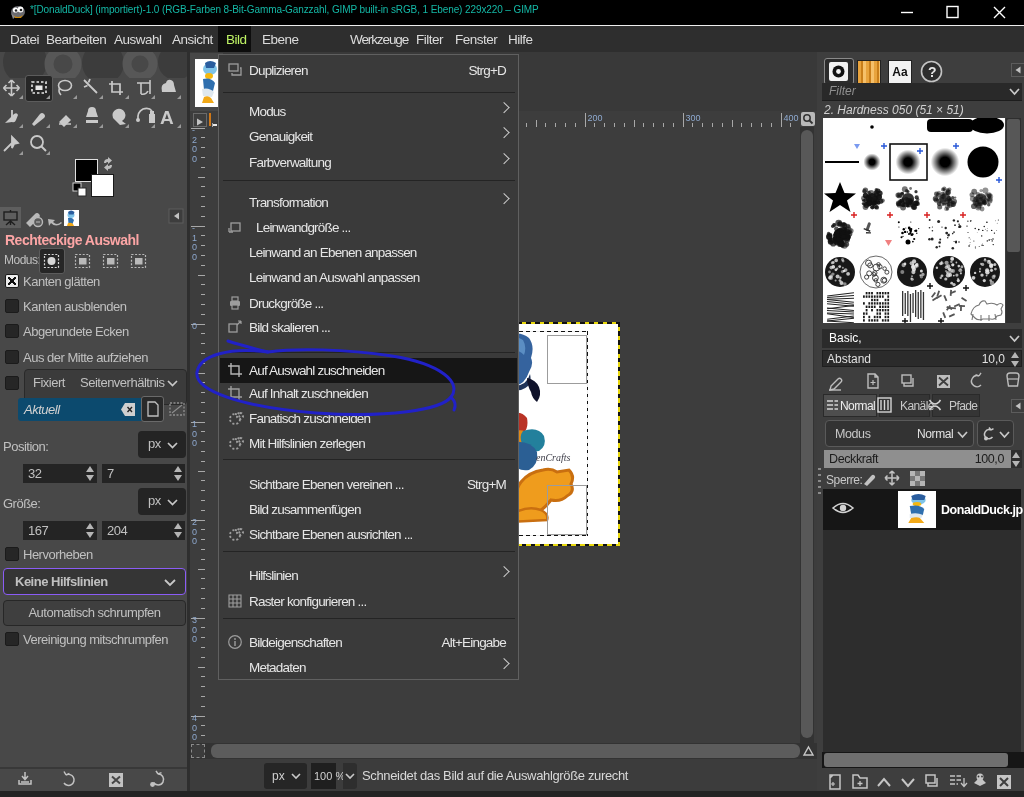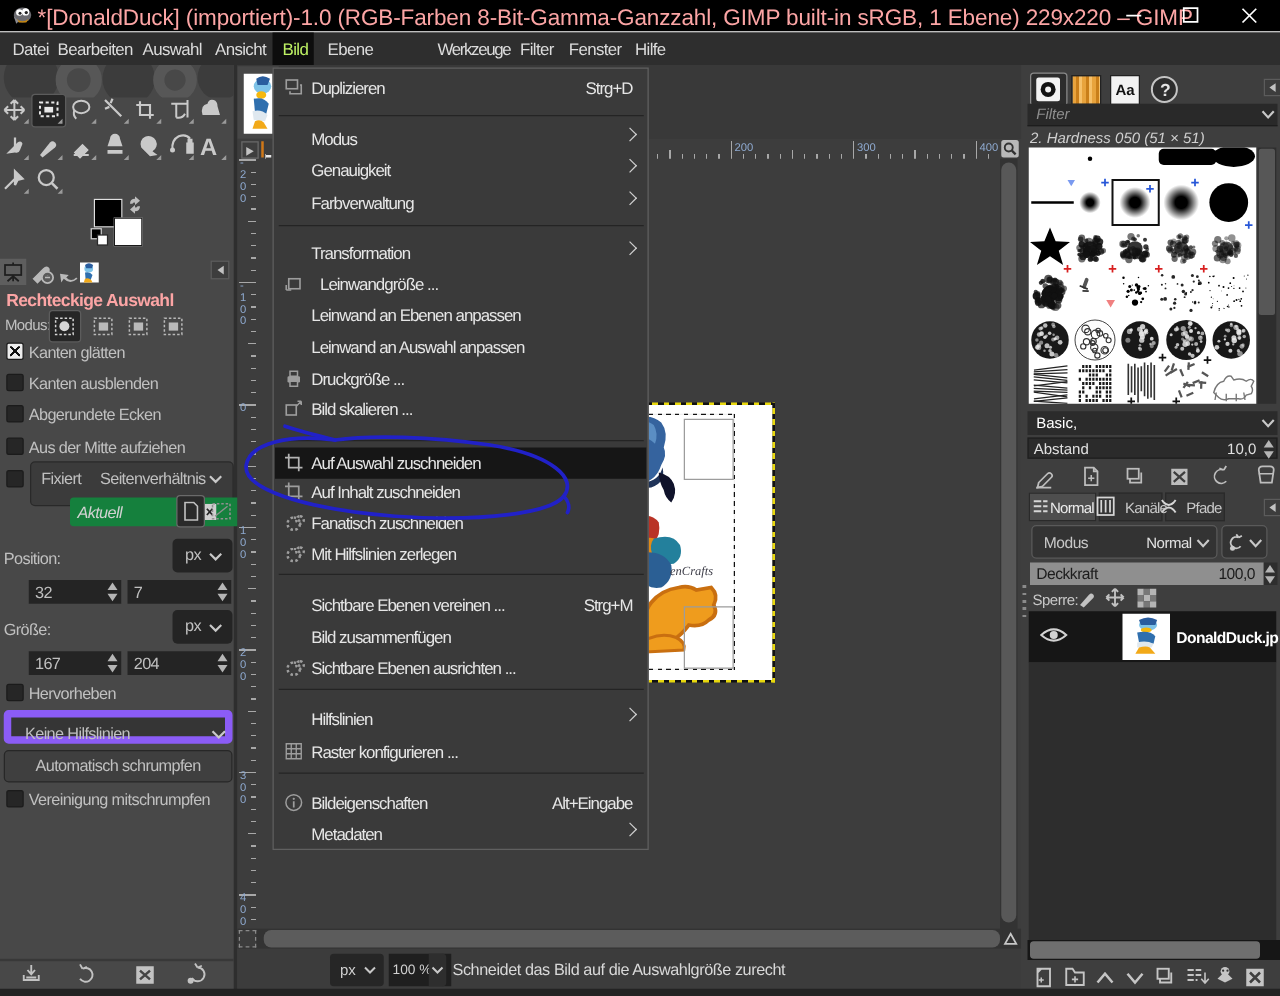--- a/index.html
+++ b/index.html
@@ -38,21 +38,21 @@
     <svg width="17" height="17" viewBox="0 0 17 17">
       <ellipse cx="8" cy="8" rx="7" ry="6" fill="#6b6b70"></ellipse>
       <circle cx="5.5" cy="6" r="2.6" fill="#fff"></circle>
         <circle cx="10.5" cy="5.5" r="2.9" fill="#fff"></circle>
       <circle cx="6" cy="6.5" r="1.2" fill="#222"></circle>
         <circle cx="11" cy="6" r="1.3" fill="#222"></circle>
       <path d="M3 11 Q8 15 13 11 L11 14 L5 14 Z" fill="#c8860a"></path>
       <path d="M1 9 L5 13 L3 15 Z" fill="#8a8a90"></path>
     </svg>
   </div>
-  <div class="txt" style="left:30px;top:4px;font-size:18px;letter-spacing:-0.1px;color:#fca5a5;">*[DonaldDuck] (importiert)-1.0 (RGB-Farben 8-Bit-Gamma-Ganzzahl, GIMP built-in sRGB, 1 Ebene) 229x220 – GIMP</div>
+  <div class="txt" style="left:30px;top:4px;font-size:10px;letter-spacing:-0.1px;color:#14b8a6;">*[DonaldDuck] (importiert)-1.0 (RGB-Farben 8-Bit-Gamma-Ganzzahl, GIMP built-in sRGB, 1 Ebene) 229x220 – GIMP</div>
 
   <svg class="abs" style="left:895px;top:0;" width="125" height="25" viewBox="0 0 125 25">
     <line x1="6" y1="12.5" x2="18" y2="12.5" stroke="#fff" stroke-width="1.4"></line>
     <rect x="52" y="6.5" width="11" height="11" fill="none" stroke="#fff" stroke-width="1.4"></rect>
     <path d="M99 7 L110 18 M110 7 L99 18" stroke="#fff" stroke-width="1.4"></path>
   </svg>
   <div class="abs" style="left:0;top:25px;width:1024px;height:1px;background:#ededed;"></div>
 
   <div class="abs" style="left:0;top:26px;width:1024px;height:26px;background:#2e2e2e;"></div>
   <div class="abs" style="left:218px;top:26px;width:33px;height:26px;background:#0d0d0d;"></div>
@@ -186,21 +186,21 @@
     <div class="cb" style="left:5px;top:122px;"></div>
       <div class="txt" style="left:23px;top:122px;">Aus der Mitte aufziehen</div>
     <div class="cb" style="left:5px;top:148px;"></div>
     <div class="abs" style="left:24px;top:141px;width:163px;height:36px;background:#3b3b3b;border:1px solid #292929;border-radius:4px;box-sizing:border-box;">
       <span class="txt" style="left:8px;top:5px;">Fixiert</span>
       <span class="txt" style="left:55px;top:5px;">Seitenverhältnis</span>
       <svg class="abs" style="left:141px;top:9px;" width="13" height="9" viewBox="0 0 13 9">
           <path d="M2 2 L6.5 6.5 L11 2" fill="none" stroke="#c8c8c8" stroke-width="1.7"></path>
         </svg>
     </div>
-    <div class="abs" style="left:18px;top:170px;width:134px;height:23px;background:#15803d;border-radius:3px 0 0 3px;margin-left:38px;">
+    <div class="abs" style="left:18px;top:170px;width:134px;height:23px;background:#0c4a6e;border-radius:3px 0 0 3px;">
       <span class="txt" style="left:6px;top:4px;font-style:italic;color:#d2d2d2;">Aktuell</span>
       <svg class="abs" style="left:103px;top:5px;" width="15" height="13" viewBox="0 0 15 13">
           <path d="M4 0 H14 V13 H4 L0 6.5 Z" fill="#cfcfcf"></path>
           <path d="M6.5 4 L11 9 M11 4 L6.5 9" stroke="#242424" stroke-width="1.4"></path>
         </svg>
     </div>
     <div class="abs" style="left:141px;top:168px;width:23px;height:26px;background:#2a2a2a;border:1px solid #6a6a6a;border-radius:3px;box-sizing:border-box;">
       <svg class="abs" style="left:5px;top:4px;" width="12" height="16" viewBox="0 0 12 16">
           <path d="M1 1 H8 L11 4 V15 H1 Z" fill="none" stroke="#c0c0c0" stroke-width="1.3"></path>
         </svg>
@@ -234,21 +234,21 @@
     <div class="numbox" style="left:23px;top:293px;width:74px;">
         <span class="txt" style="left:5px;top:2px;">167</span>
         <span class="spin"></span>
       </div>
     <div class="numbox" style="left:102px;top:293px;width:83px;">
         <span class="txt" style="left:5px;top:2px;">204</span>
         <span class="spin"></span>
       </div>
     <div class="cb" style="left:5px;top:319px;"></div>
       <div class="txt" style="left:23px;top:319px;">Hervorheben</div>
-    <div class="abs" style="left:3px;top:340px;width:183px;height:27px;background:#353535;border:6px solid #8b5cf6;border-radius:4px;box-sizing:border-box;">
+    <div class="abs" style="left:3px;top:340px;width:183px;height:27px;background:#353535;border:1px solid #8b5cf6;border-radius:4px;box-sizing:border-box;font-weight:bold;">
       <span class="txt" style="left:11px;top:5px;">Keine Hilfslinien</span>
       <svg class="abs" style="left:159px;top:9px;" width="14" height="10" viewBox="0 0 14 10">
           <path d="M2 2 L7 7 L12 2" fill="none" stroke="#c8c8c8" stroke-width="1.8"></path>
         </svg>
     </div>
     <div class="abs" style="left:3px;top:372px;width:183px;height:26px;background:#3f3f3f;border:1px solid #272727;border-radius:4px;box-sizing:border-box;text-align:center;line-height:24px;">Automatisch schrumpfen</div>
     <div class="cb" style="left:5px;top:404px;"></div>
       <div class="txt" style="left:23px;top:404px;">Vereinigung mitschrumpfen</div>
   </div>
   <div class="abs" style="left:0;top:767px;width:187px;height:2px;background:#383838;"></div>
@@ -502,21 +502,21 @@
         </svg>
     </div>
 
     <div class="abs" style="left:190px;top:759px;width:627px;height:32px;background:#3c3c3c;"></div>
     <div class="abs" style="left:264px;top:763px;width:43px;height:26px;background:#262626;border-radius:3px;">
       <span class="txt" style="left:8px;top:6px;font-size:12px;color:#d0d0d0;">px</span>
       <svg class="abs" style="left:26px;top:9px;" width="12" height="8" viewBox="0 0 12 8">
           <path d="M2 2 L6 6 L10 2" fill="none" stroke="#c8c8c8" stroke-width="1.6"></path>
         </svg>
     </div>
-    <div class="abs" style="left:311px;top:763px;width:50px;height:26px;background:#1f1f1f;">
+    <div class="abs" style="left:311px;top:763px;width:25px;height:26px;background:#1f1f1f;">
       <span class="txt" style="left:3px;top:7px;font-size:11px;color:#d0d0d0;">100 %</span>
     </div>
     <div class="abs" style="left:343px;top:763px;width:14px;height:26px;background:#2e2e2e;border-radius:0 3px 3px 0;">
       <svg class="abs" style="left:1px;top:9px;" width="12" height="8" viewBox="0 0 12 8">
           <path d="M2 2 L6 6 L10 2" fill="none" stroke="#c8c8c8" stroke-width="1.6"></path>
         </svg>
     </div>
     <div class="txt" style="left:362px;top:768px;font-size:13px;letter-spacing:-0.35px;color:#d8d8d8;">Schneidet das Bild auf die Auswahlgröße zurecht</div>
   </div>
 

